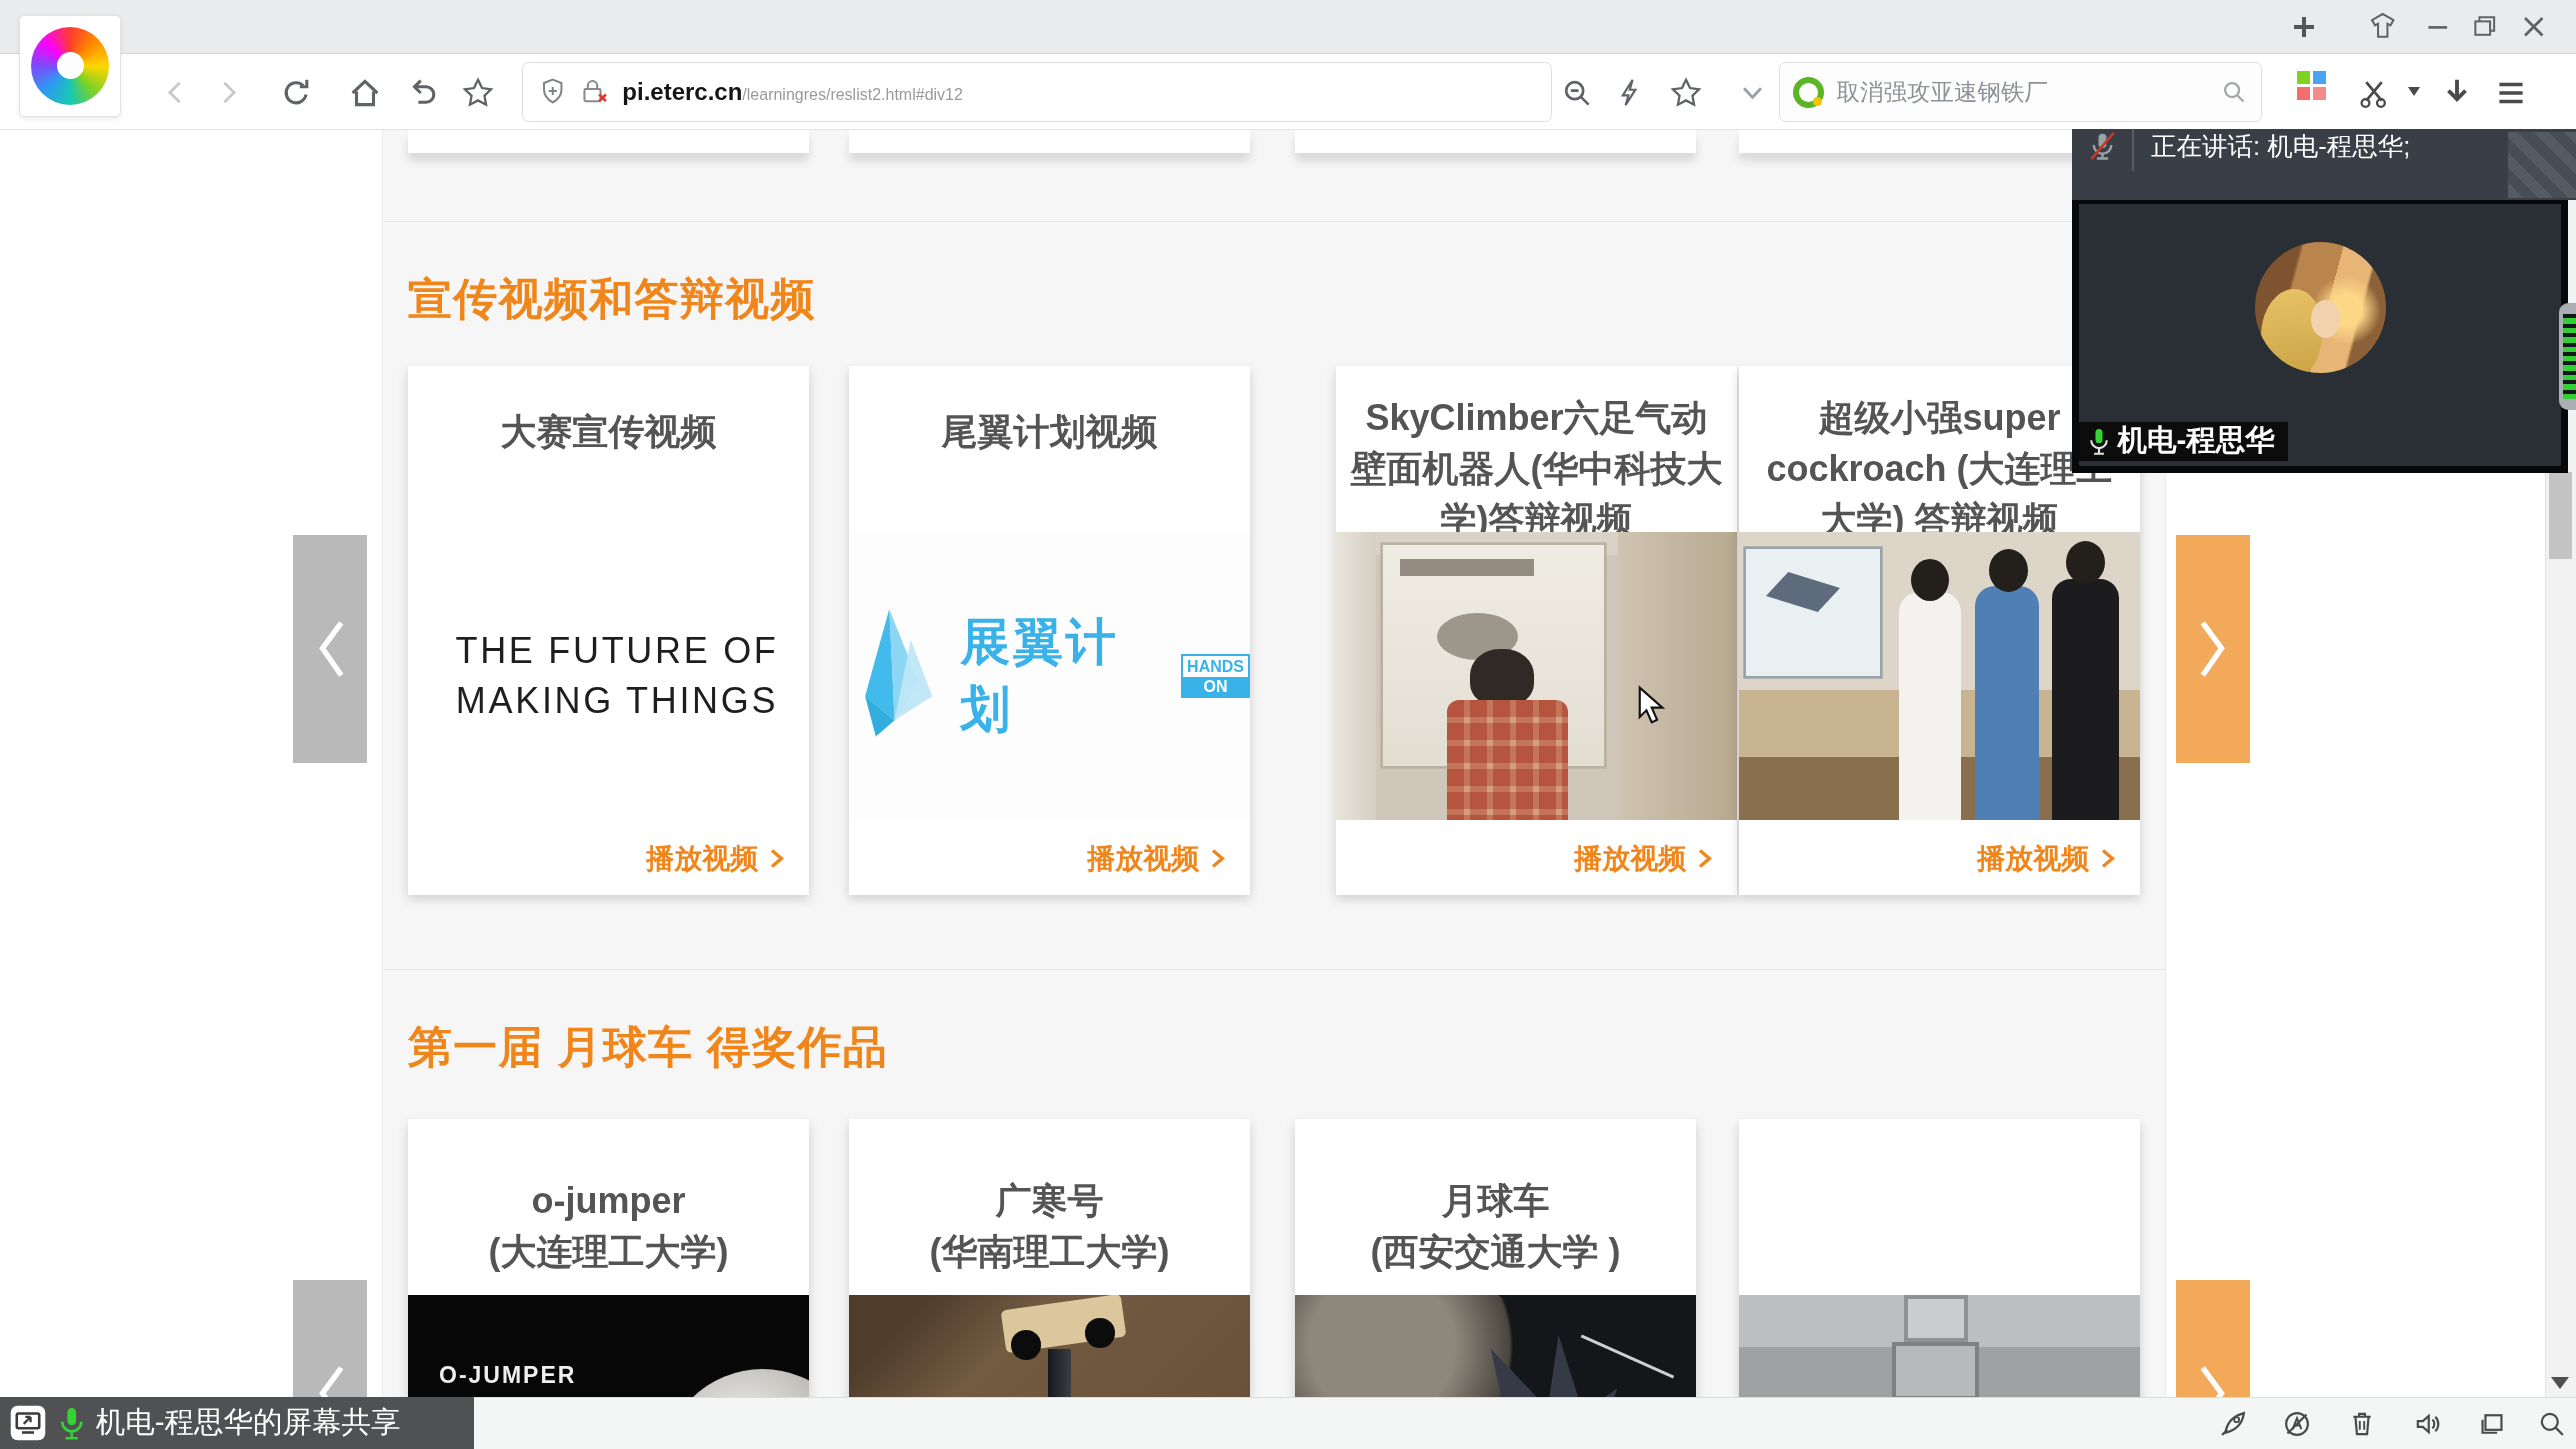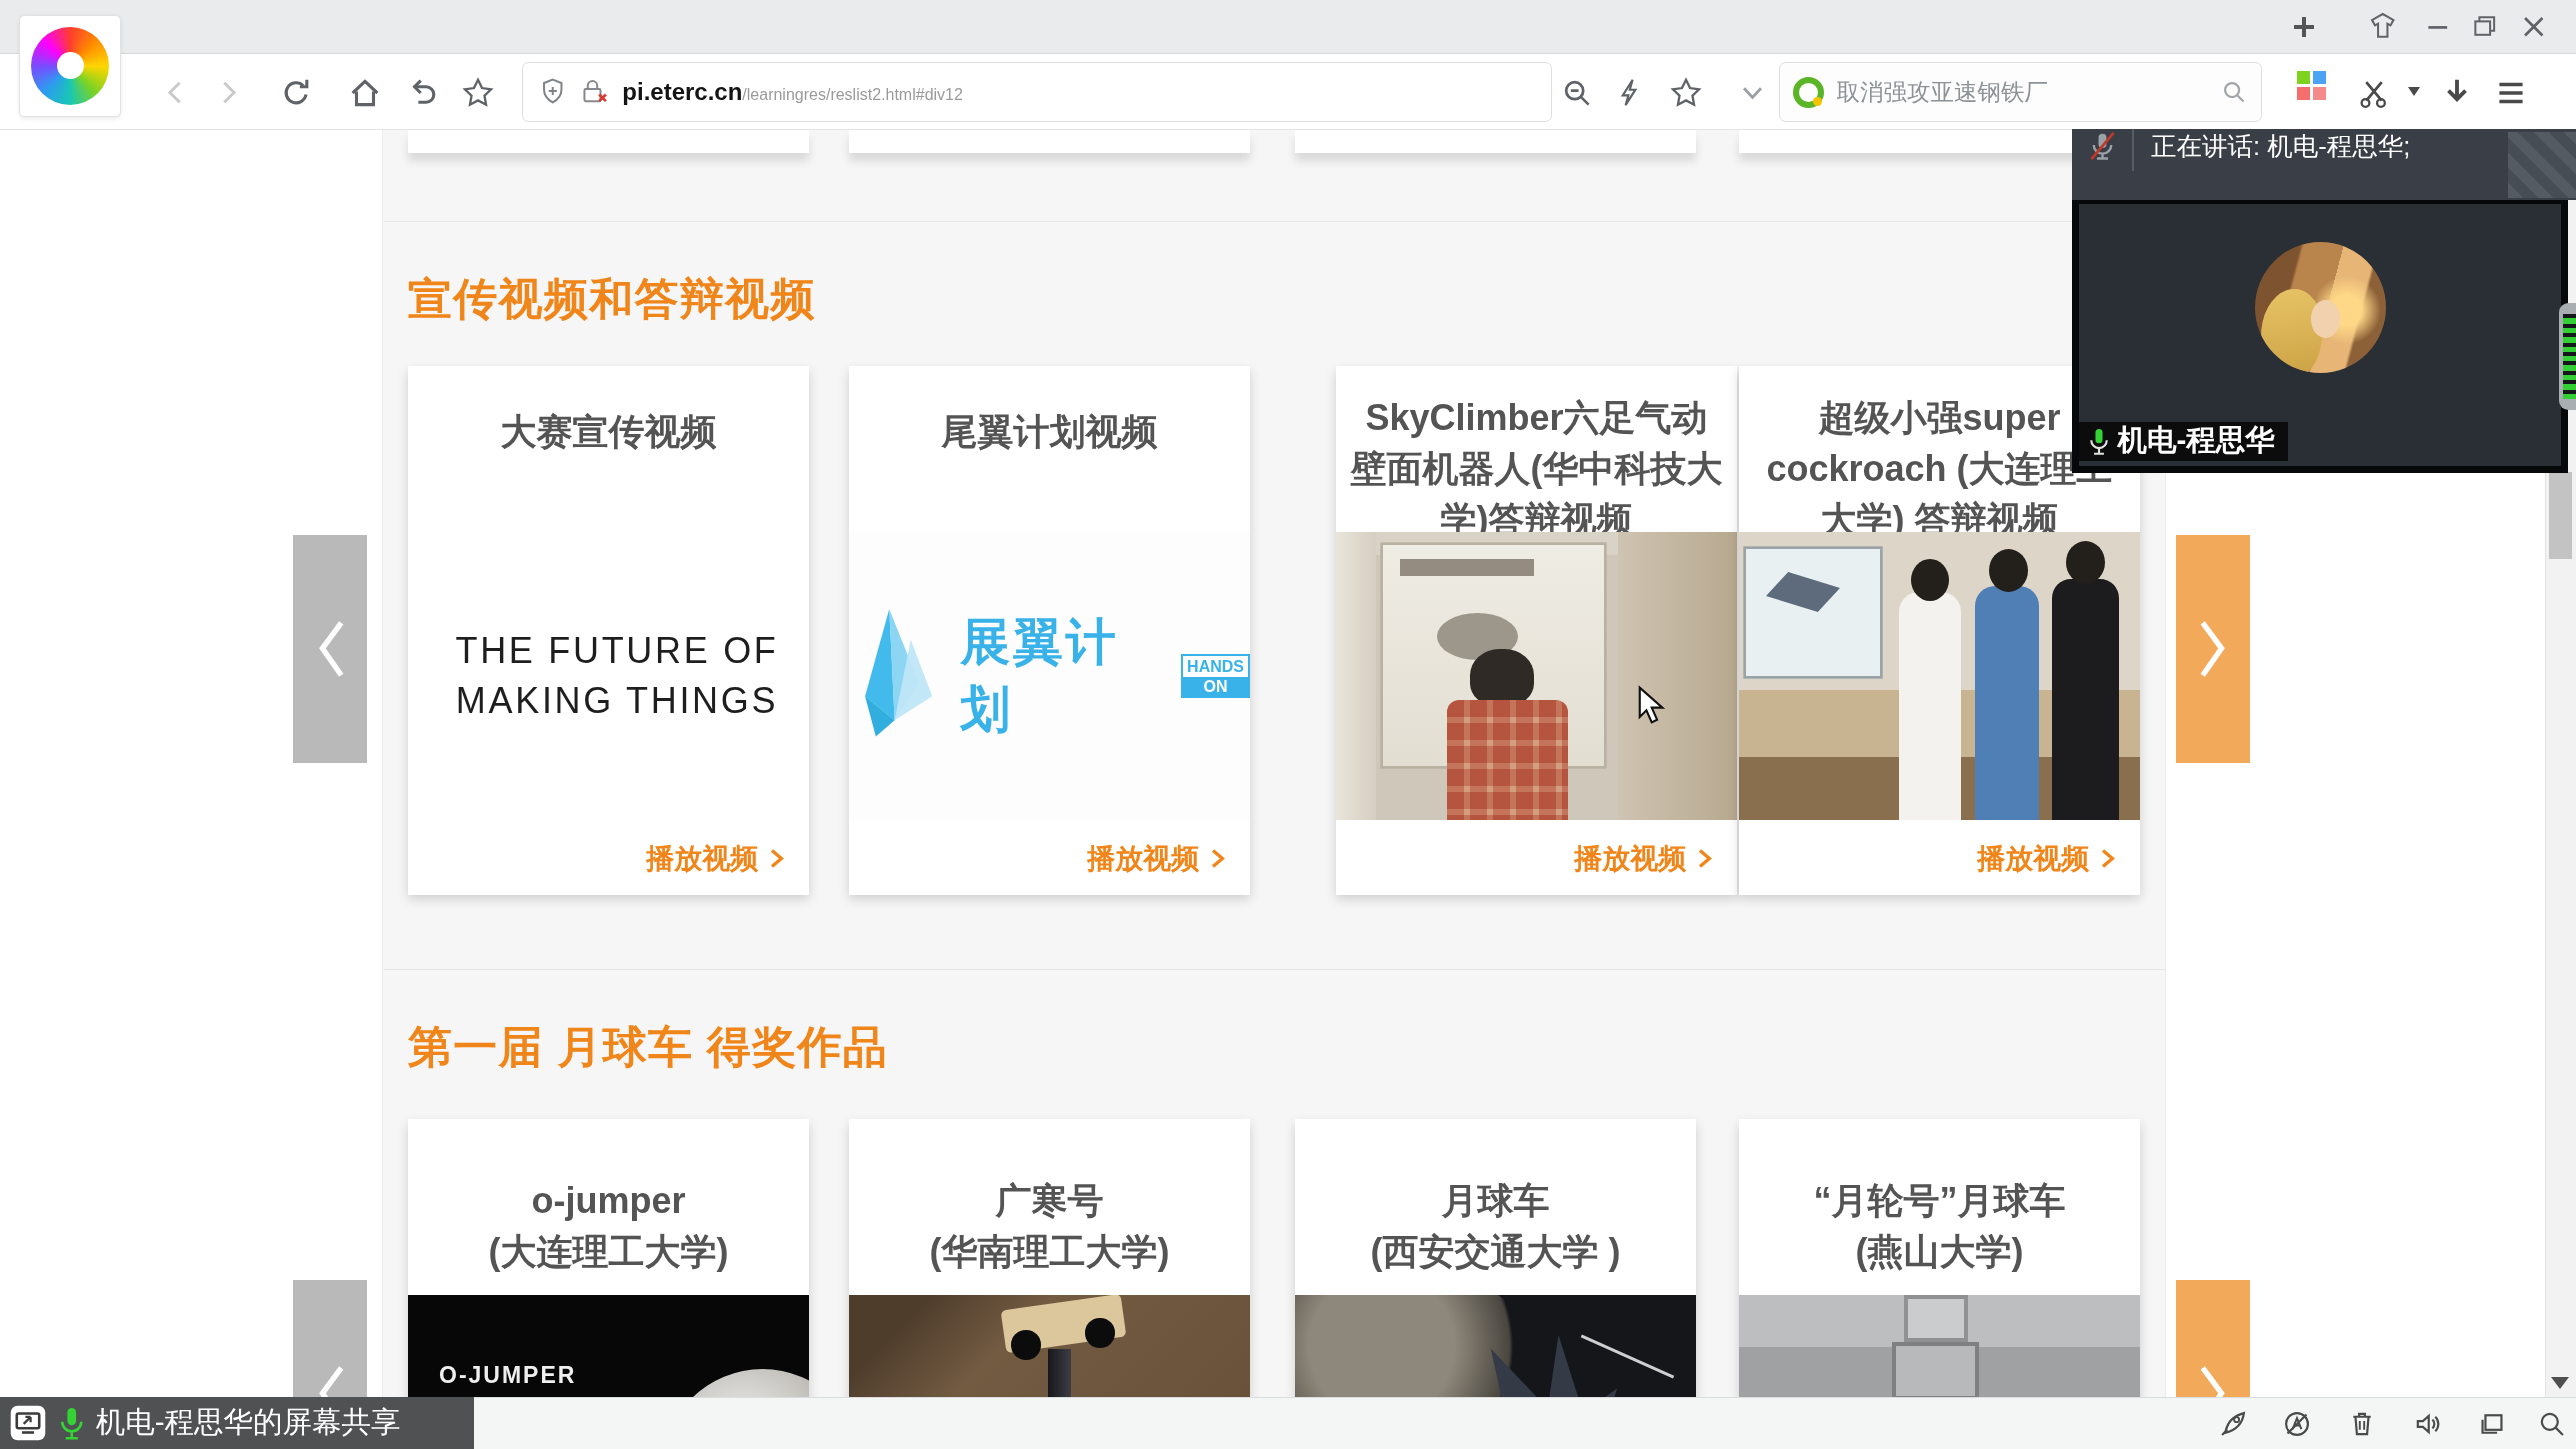--- a/index.html
+++ b/index.html
@@ -442,24 +442,20 @@
     </div>
     <div class="card-img img-moon">
       <div class="ph-layer" style="left:-40px;top:-27px;width:282px;height:174px;border-radius:50%;background:radial-gradient(circle at 45% 45%, #8e877b 0 40%, #4a463f 70%, transparent 72%)"></div>
       <div class="ph-layer" style="left:168px;top:40px;width:154px;height:134px;background:#343b46;clip-path:polygon(20% 100%,0 55%,28% 62%,18% 10%,55% 55%,62% 0,78% 58%,100% 40%,85% 100%)"></div>
       <div class="ph-layer" style="left:282px;top:60px;width:101px;height:2.7px;background:#cfcfcf;transform:rotate(24deg)"></div>
       <div class="ph-layer" style="left:101px;top:127px;width:81px;height:34px;background:#2a6b66;transform:rotate(-10deg)"></div>
     </div>
   </div>
 
   <div class="abs card row2" style="left:1739px; top:1119px">
-    <div class="card-title">
-      <div>“月轮号”月球车</div>
-      <div>(燕山大学)</div>
-    </div>
     <div class="card-img img-yuelun">
       <div class="ph-layer" style="left:165px;top:0;width:64px;height:47px;background:#caccce;box-shadow:inset 0 0 0 4px #8f9193"></div>
       <div class="ph-layer" style="left:153px;top:47px;width:87px;height:58px;background:#b7b9bb;box-shadow:inset 0 0 0 4px #7e8082"></div>
       <div class="ph-layer" style="left:191px;top:105px;width:6.7px;height:121px;background:#8a8d45"></div>
 
     </div>
   </div>
 
   <div class="abs arrow gray" style="left:293px; top:1280px">
     <svg width="43" height="74" viewBox="0 0 32 55">

